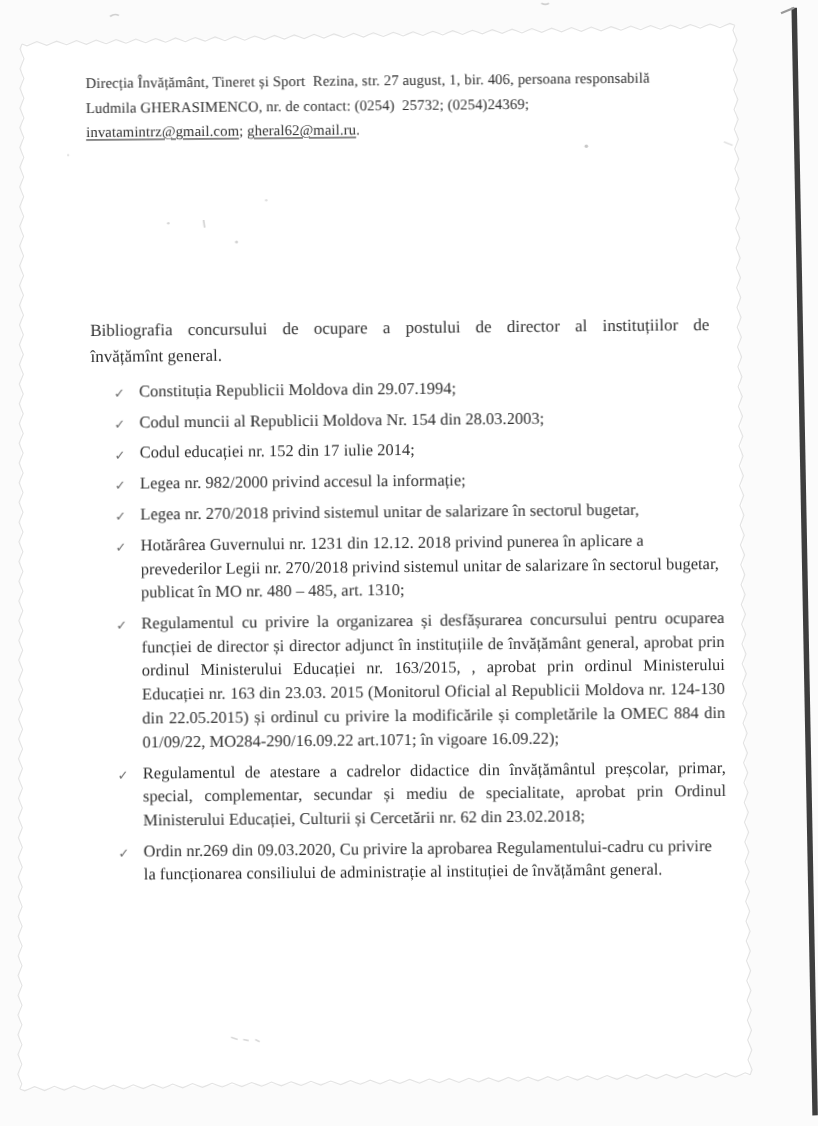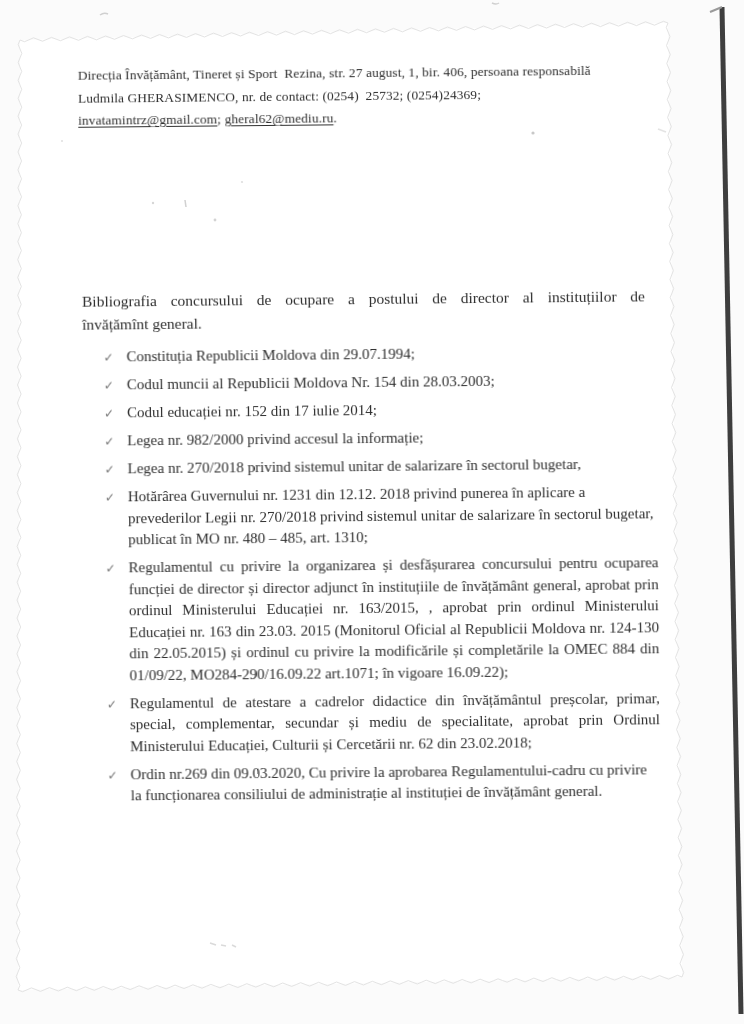--- a/index.html
+++ b/index.html
@@ -64,21 +64,21 @@
       <path d="M210,943 l6,2 m5,0 l5,1 m6,-1 l4,2" fill="none" opacity="0.8"></path>
       <circle cx="62" cy="141" r="1" fill="#d2d2d2" stroke="none"></circle>
     </g>
   </svg>
 
   <div class="content">
 
     <div class="header">
       <div class="hline">Direcția Învățământ, Tineret și Sport  Rezina, str. 27 august, 1, bir. 406, persoana responsabilă</div>
       <div class="hline">Ludmila GHERASIMENCO, nr. de contact: (0254)  25732; (0254)24369;</div>
-      <div class="hline"><span class="email">invatamintrz@gmail.com</span><span>; </span><span class="email">gheral62@mediu.ru</span><span>.</span></div>
+      <div class="hline"><span class="email">invatamintrz@gmail.com</span><span>; </span><span class="email">gheral62@mail.ru</span><span>.</span></div>
     </div>
 
     <div class="title">
       <div class="t1">Bibliografia concursului de ocupare a postului de director al instituțiilor de</div>
       <div class="t2">învățămînt general.</div>
     </div>
 
     <div class="list">
       <div class="li">
         <span class="check">✓</span>

